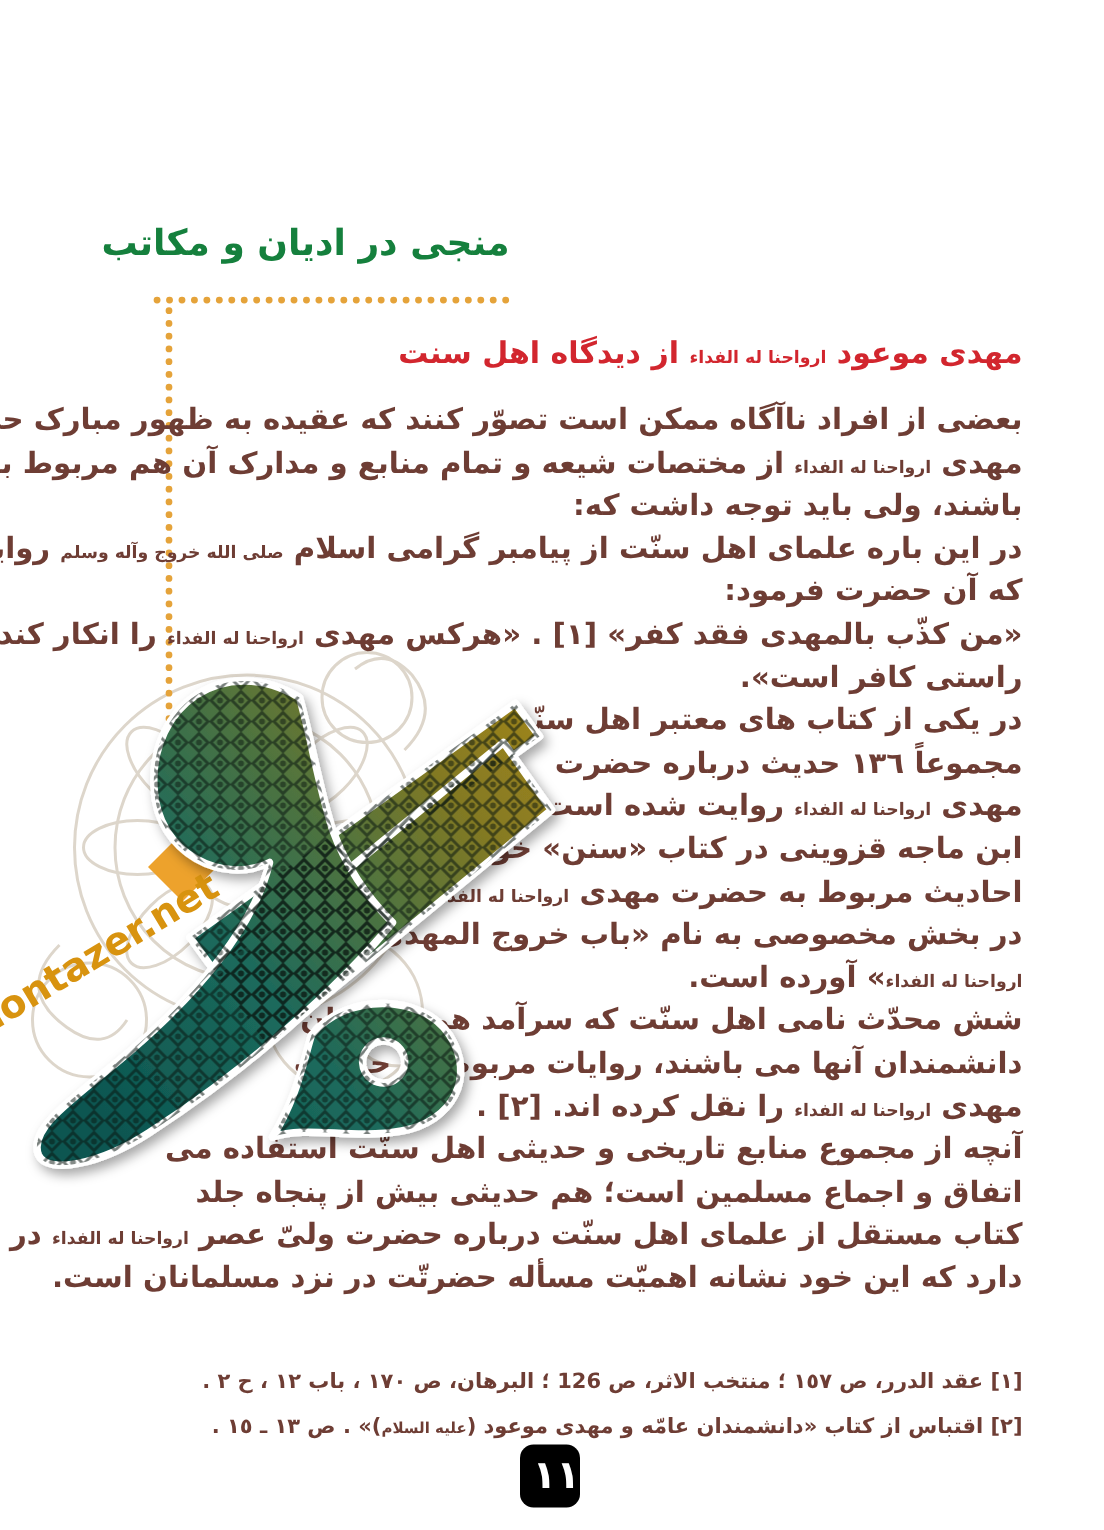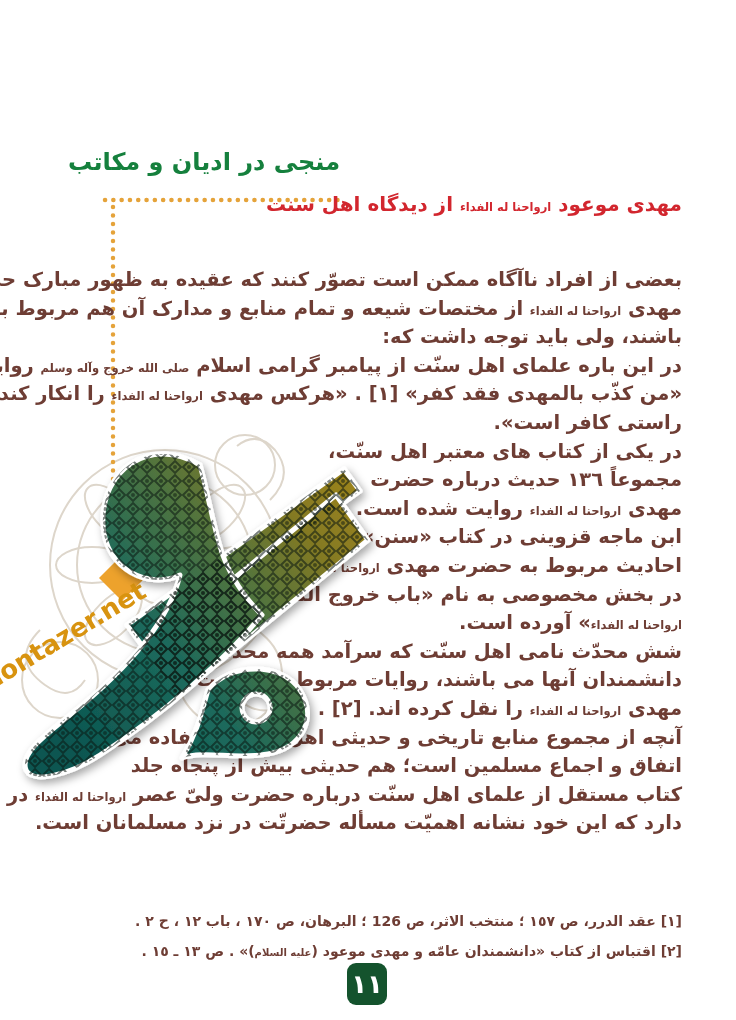--- a/index.html
+++ b/index.html
@@ -11,42 +11,42 @@
   .decor-lines{position:absolute;left:0;top:0;z-index:2;pointer-events:none;}
   .arabesque-layer{position:absolute;left:0;top:380px;z-index:1;}
   .art-layer{position:absolute;left:0;top:418px;z-index:3;}
   
   .section-header{
     position:absolute;left:94px;top:148px;width:246px;text-align:center;
     font-size:24px;font-weight:bold;color:#15803d;z-index:2;white-space:nowrap;
   }
   
   .article-title{
-    position:absolute;right:54px;top:192px;font-size:20px;font-weight:bold;
+    position:absolute;right:54px;top:223px;font-size:20px;font-weight:bold;
     color:#D2262E;white-space:nowrap;z-index:2;
   }
   
   .body-text{
     position:absolute;top:266px;right:54px;left:0;z-index:2;
     text-align:right;color:#6E3D34;font-weight:bold;font-size:19.5px;
   }
   .bline{line-height:28.6px;height:28.6px;white-space:nowrap;}
   .hon{font-size:11.5px;}
   
   .footnotes{
     position:absolute;top:906px;right:54px;z-index:2;text-align:right;
     color:#6E3D34;font-weight:bold;font-size:14px;
   }
   .fline{line-height:30px;white-space:nowrap;}
   .fline .hon{font-size:10px;}
   
   .page-badge{
     position:absolute;left:347px;top:963px;width:40px;height:42px;
-    background:#14532d;border-radius:9px;z-index:2;
-    display:flex;align-items:center;justify-content:center;
+    background:#000000;border-radius:9px;z-index:2;
+    display:flex;align-items:center;justify-content:flex-start;
   }
   .page-badge span{color:#ffffff;font-size:26px;font-weight:bold;line-height:1;}
 </style>
 </head>
 <body>
 
 <div class="page">
 
   <svg class="decor-lines" width="736" height="1020" viewBox="0 0 736 1020">
     <line x1="105" y1="200" x2="338" y2="200" stroke="#E5A33A" stroke-width="4.5" stroke-dasharray="0.1 8.2" stroke-linecap="round"></line>
@@ -122,20 +122,21 @@
 
   <div class="section-header">منجی در ادیان و مکاتب</div>
 
   <div class="article-title rich">مهدی موعود <span class="hon">ارواحنا له الفداء</span> از دیدگاه اهل سنت</div>
 
   <div class="body-text">
     <div class="bline rich">بعضی از افراد ناآگاه ممکن است تصوّر کنند که عقیده به ظهور مبارک حضرت</div>
     <div class="bline rich">مهدی <span class="hon">ارواحنا له الفداء</span> از مختصات شیعه و تمام منابع و مدارک آن هم مربوط به شیعه می</div>
     <div class="bline rich">باشند، ولی باید توجه داشت که:</div>
     <div class="bline rich">در این باره علمای اهل سنّت از پیامبر گرامی اسلام <span class="hon">صلی الله خروج وآله وسلم</span> روایت کرده اند</div>
+    <div class="bline rich">که آن حضرت فرمود:</div>
     <div class="bline rich">«من کذّب بالمهدی فقد کفر» [١] . «هرکس مهدی <span class="hon">ارواحنا له الفداء</span> را انکار کند به</div>
     <div class="bline rich">راستی کافر است».</div>
     <div class="bline rich">در یکی از کتاب های معتبر اهل سنّت،</div>
     <div class="bline rich">مجموعاً ١٣٦ حدیث درباره حضرت</div>
     <div class="bline rich">مهدی <span class="hon">ارواحنا له الفداء</span> روایت شده است.</div>
     <div class="bline rich">ابن ماجه قزوینی در کتاب «سنن» خود</div>
     <div class="bline rich">احادیث مربوط به حضرت مهدی <span class="hon">ارواحنا له الفداء</span> را</div>
     <div class="bline rich">در بخش مخصوصی به نام «باب خروج المهدی</div>
     <div class="bline rich"><span class="hon">ارواحنا له الفداء</span>» آورده است.</div>
     <div class="bline rich">شش محدّث نامی اهل سنّت که سرآمد همه محدّثان و</div>

